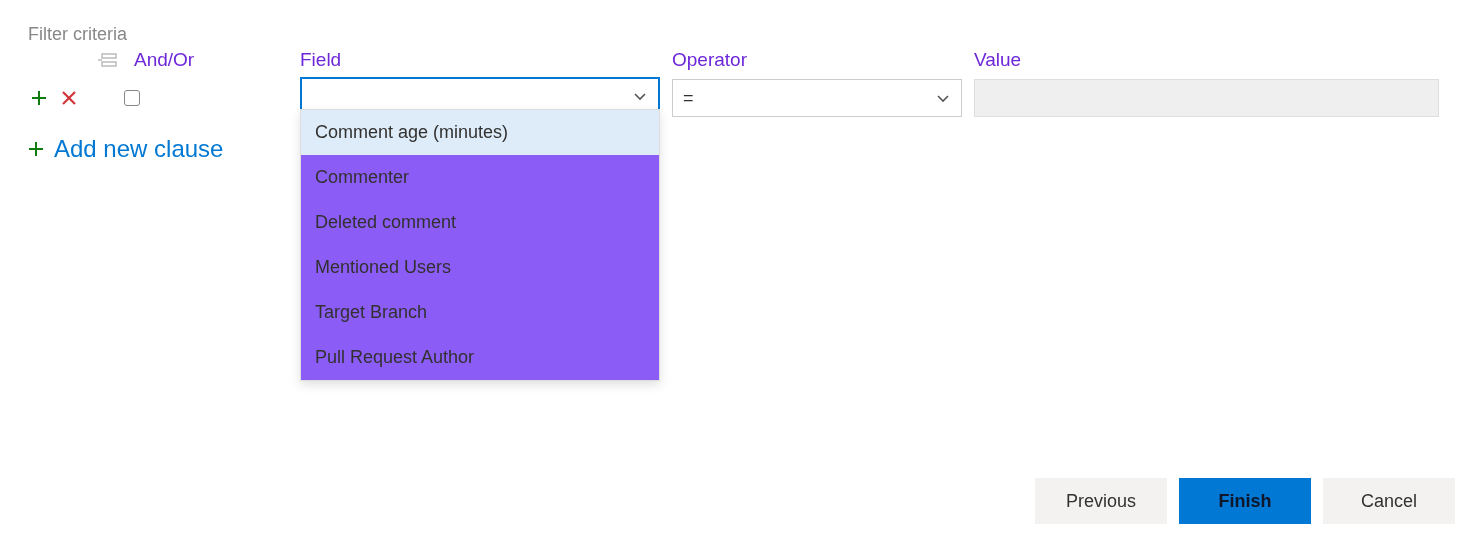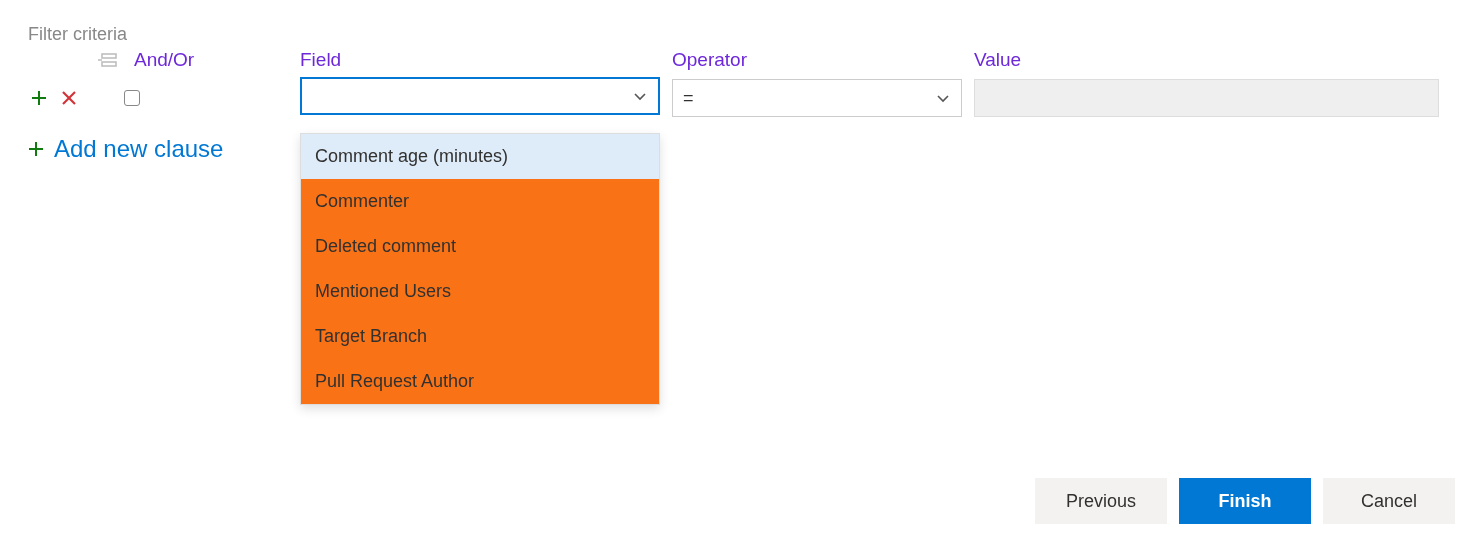--- a/index.html
+++ b/index.html
@@ -43,23 +43,23 @@
   }
   .combo .text { font-size:18px; color:#323130; }
   .combo.focused .text { color:#444; }
 
   .value-input {
     width:100%; height:38px; border:1px solid #ddd; background:#efefef;
   }
 
   .dropdown {
     position:absolute;
-    left:0; top:56px;
+    left:0; top:32px;
     width:100%;
-    background:#f97316;
+    background:#8b5cf6;
     border:1px solid #ddd;
     box-shadow:0 4px 10px rgba(0,0,0,0.12);
     z-index:10;
   }
   .dropdown .opt {
     padding:12px 14px;
     font-size:18px;
     cursor:pointer;
   }
   .dropdown .opt.sel { background:#deecf9; }
@@ -77,21 +77,21 @@
     display:flex; gap:12px;
   }
   .btn {
     min-width:132px; height:46px;
     display:inline-flex; align-items:center; justify-content:center;
     font-size:18px;
     cursor:pointer;
     border:1px solid transparent;
   }
   .btn-secondary { background:#f3f2f1; color:#323130; }
-  .btn-primary   { background:#0078d4; color:#ffffff; font-weight:600; }
+  .btn-primary   { background:#0078d4; color:#0f172a; font-weight:600; }
 
   svg { display:block; }
 </style>
 </head>
 <body>
 
 <div class="page">
 
   <div class="title">Filter criteria</div>
 

